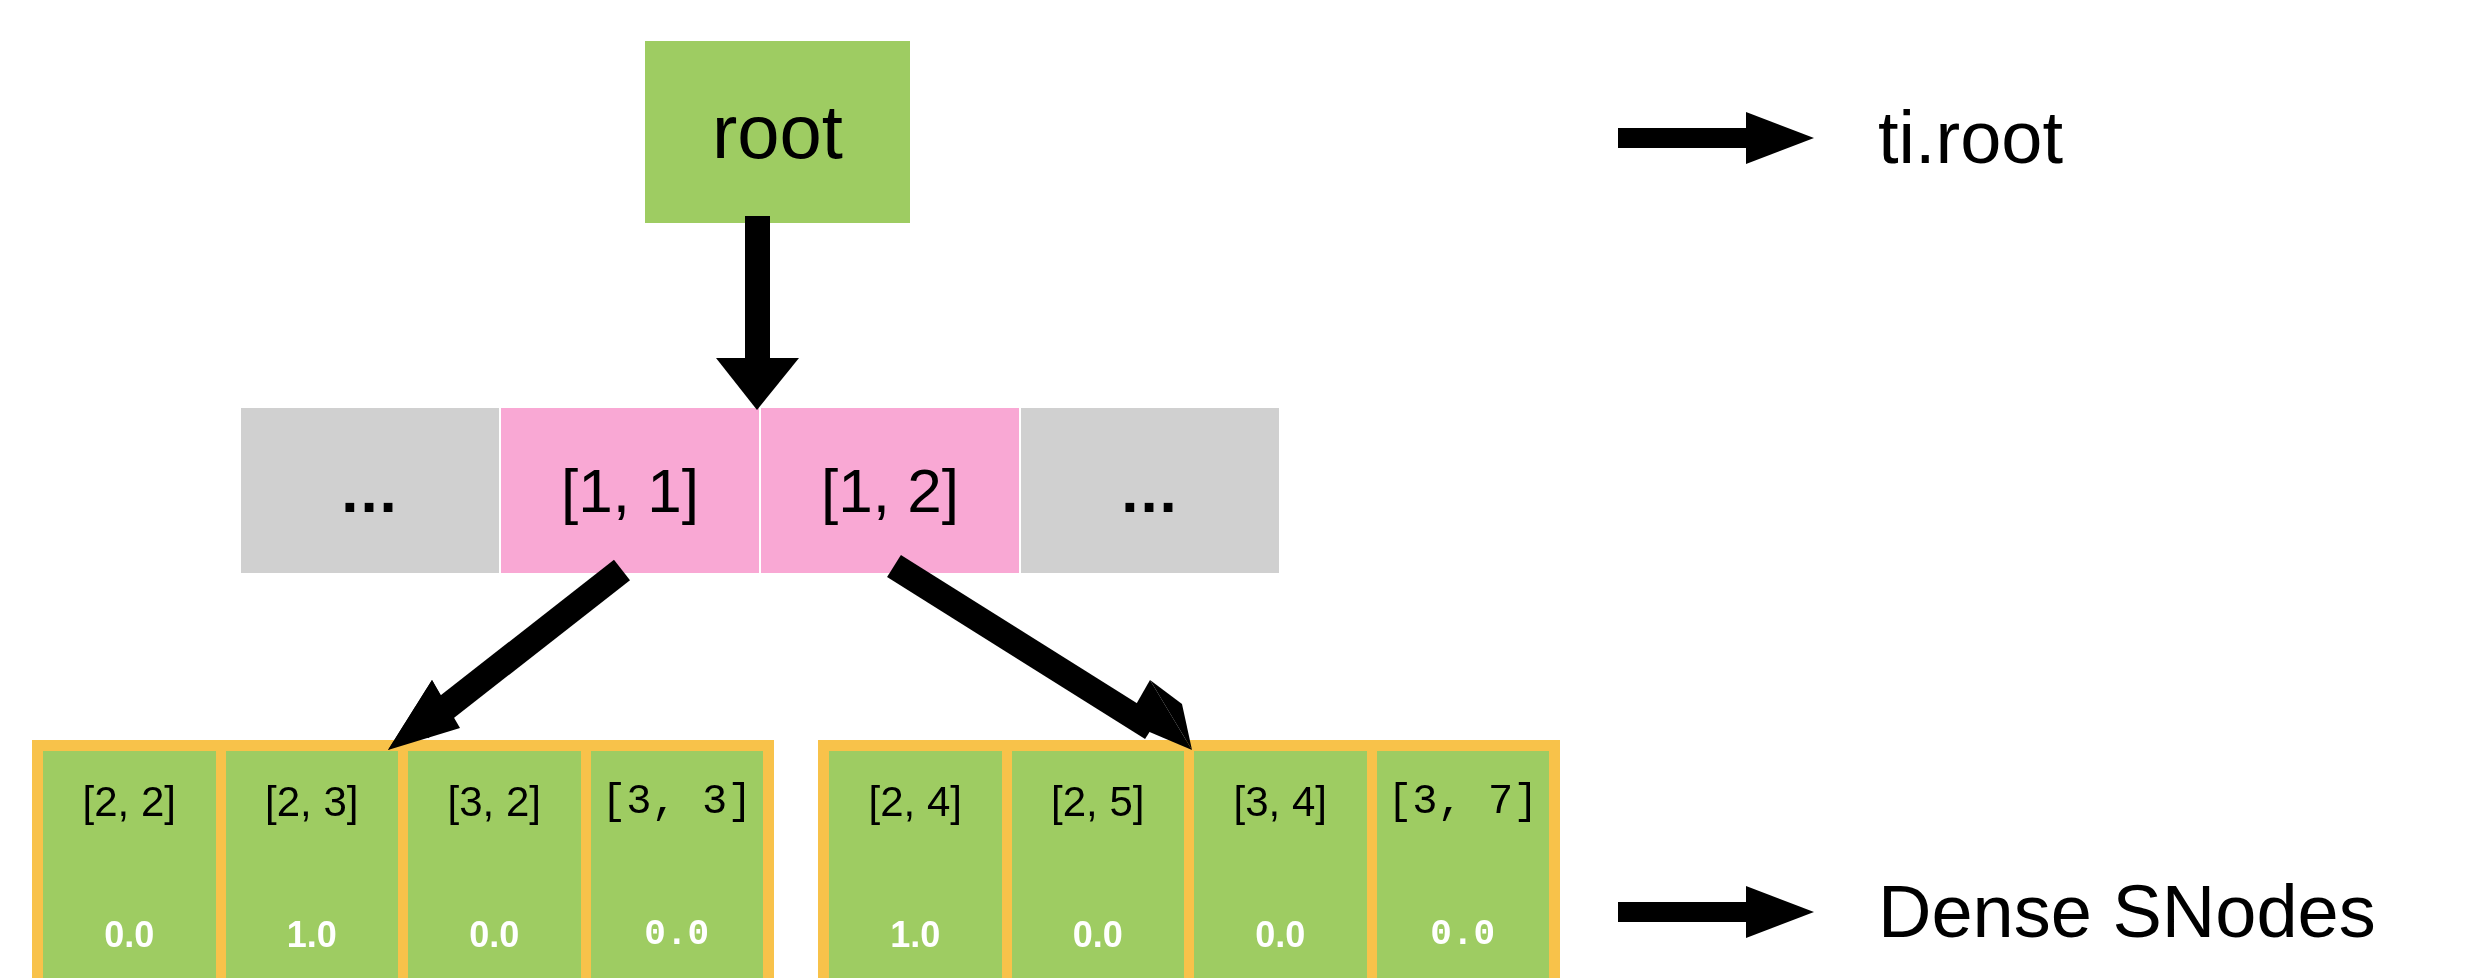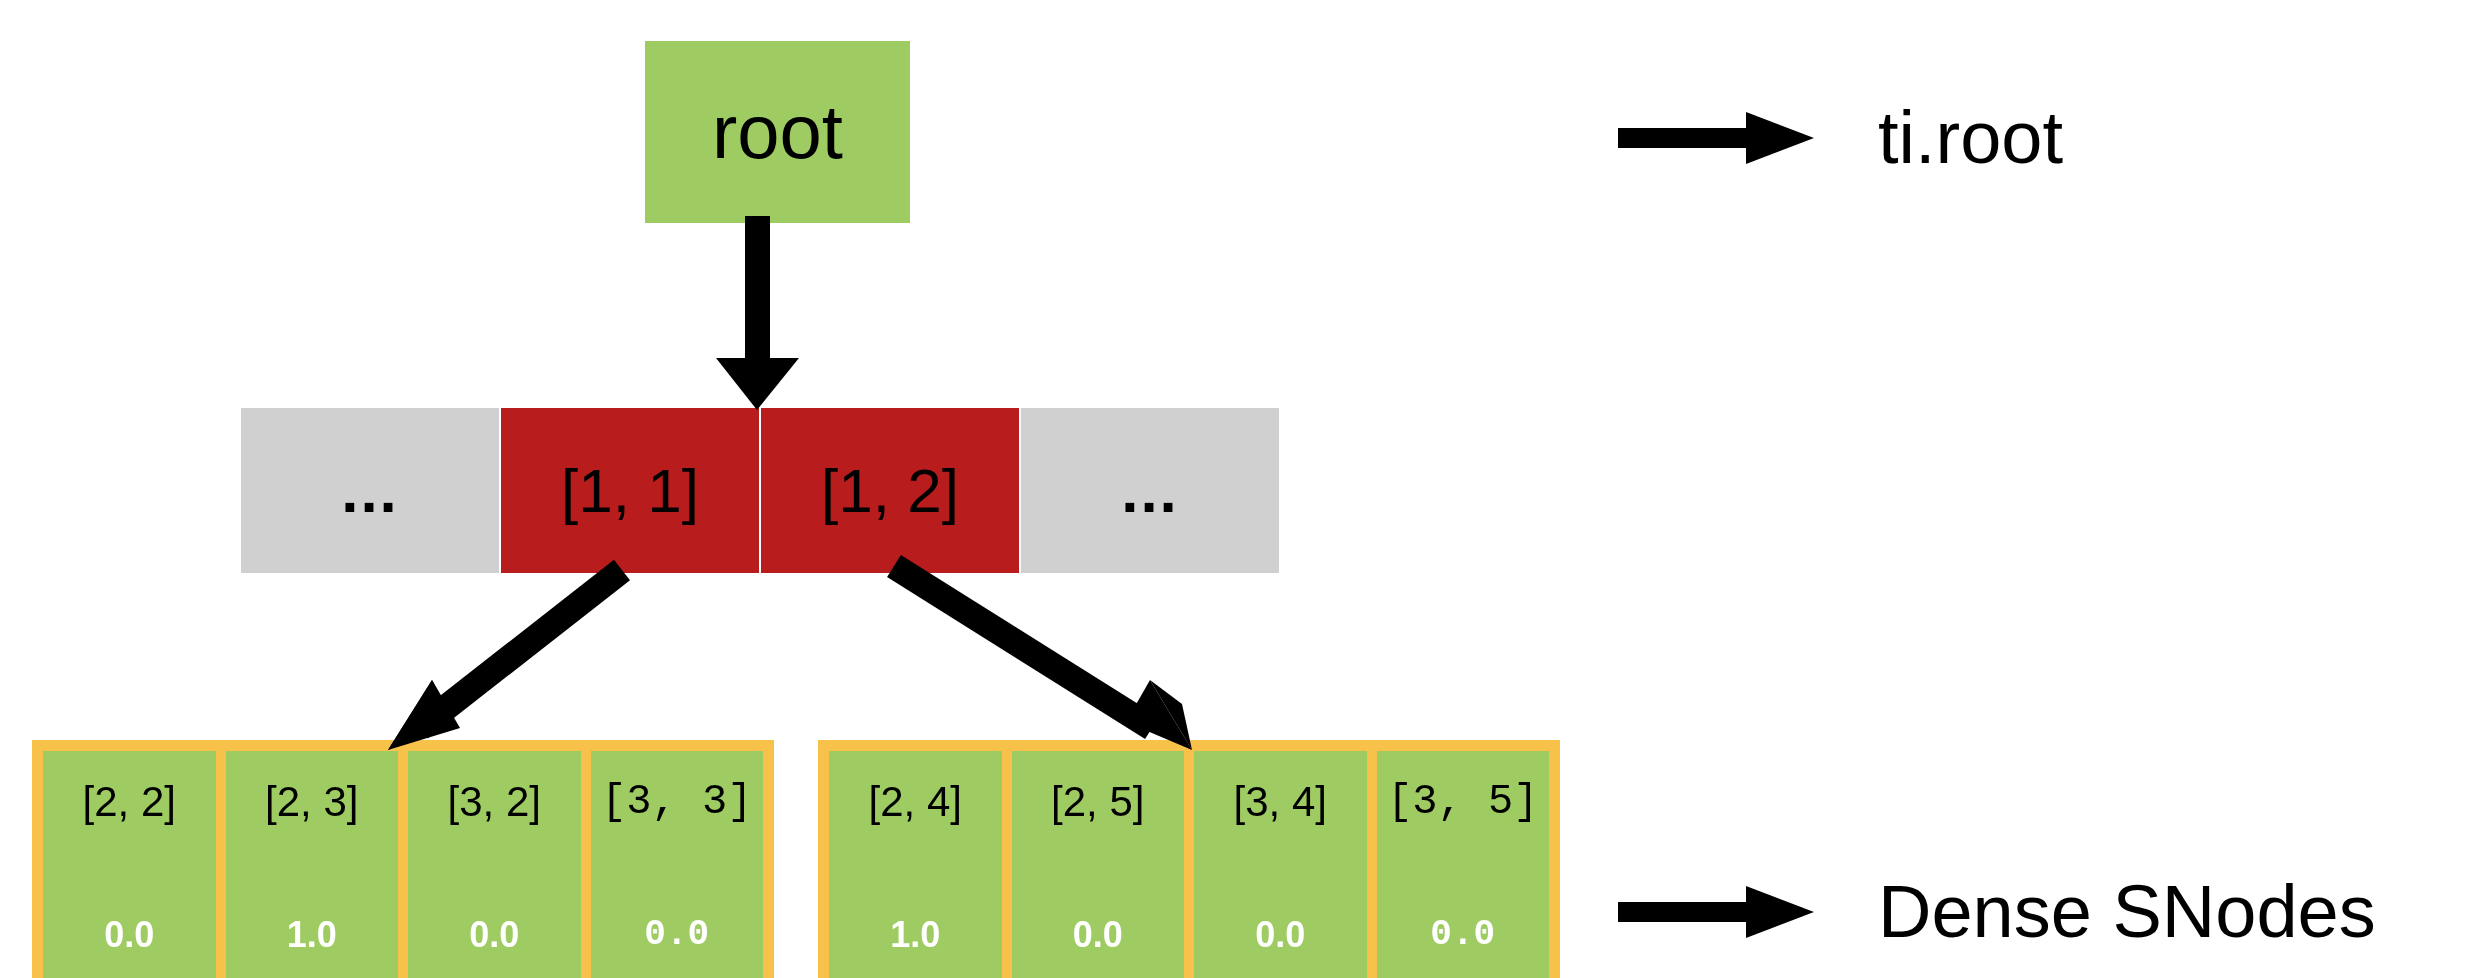--- a/index.html
+++ b/index.html
@@ -54,21 +54,21 @@
     display: flex;
     align-items: center;
     justify-content: center;
     font-size: 62px;
     color: #000000;
     flex: 0 0 258px;
     height: 100%;
     margin-right: 2px;
   }
   #pointer-row .cell:last-child { margin-right: 0; }
-  #pointer-row .cell.green { background: #b91c1c; }
+  #pointer-row .cell.green { background: #f9a8d4; }
   #pointer-row .cell.gray  { background: #D0D0D0; }
   #pointer-row .ellipsis {
     font-weight: bold;
     letter-spacing: 2px;
     font-size: 62px;
   }
 
   
   .dense-block {
     position: absolute;
@@ -192,21 +192,21 @@
     </div>
     <div class="dense-cell">
       <span class="idx">[2, 5]</span>
       <span class="val">0.0</span>
     </div>
     <div class="dense-cell">
       <span class="idx">[3, 4]</span>
       <span class="val">0.0</span>
     </div>
     <div class="dense-cell">
-      <span class="idx">[3, 5]</span>
+      <span class="idx">[3, 7]</span>
       <span class="val">0.0</span>
     </div>
   </div>
 
   <svg id="arrow-layer" viewBox="0 0 2466 978">
 
     <g>
       <rect x="745" y="188" width="25" height="150" fill="#000000"></rect>
       <polygon points="716,330 799,330 757,382" fill="#000000"></polygon>
     </g>

